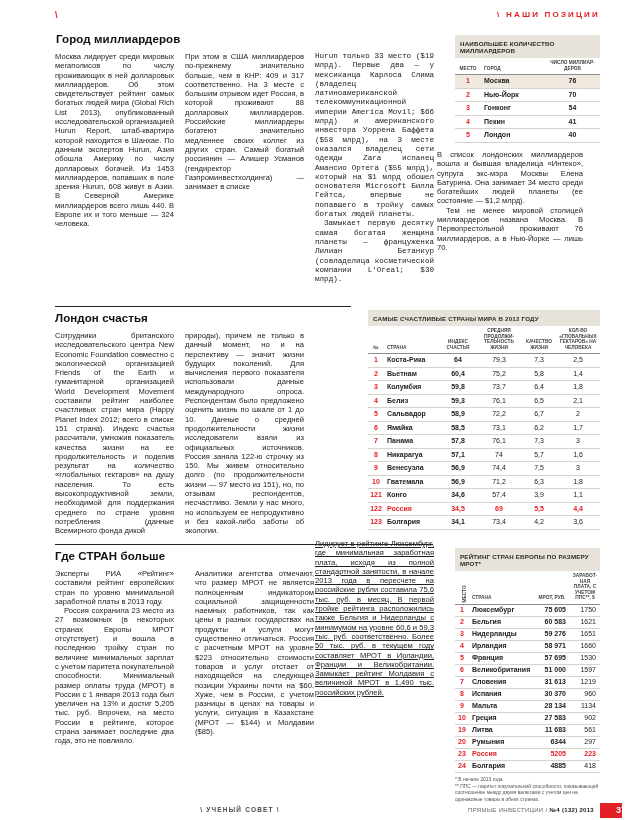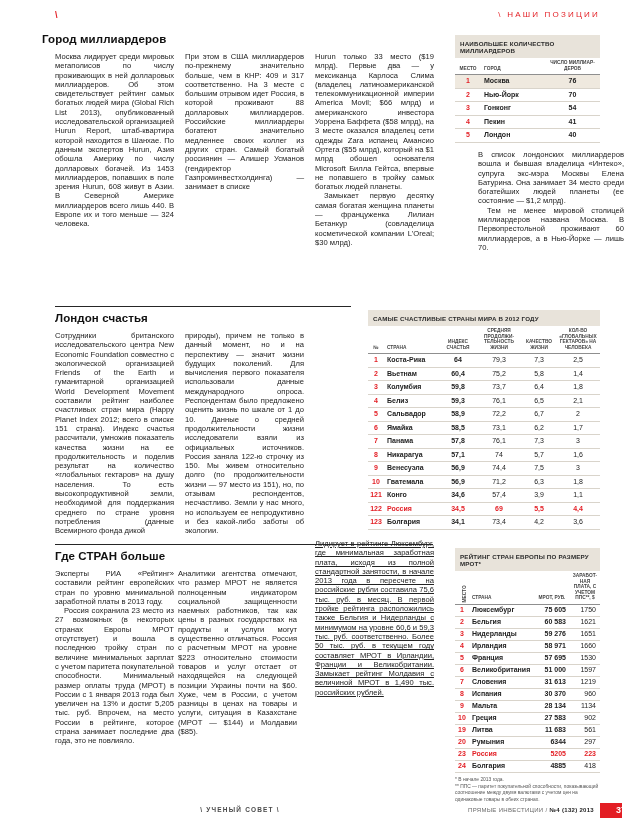--- a/index.html
+++ b/index.html
@@ -2,21 +2,21 @@
 <html><head>
 <meta charset="utf-8">
 <style>
   * { box-sizing: border-box; }
   html,body { margin:0; padding:0; background:#ffffff; }
   .page {
     position:relative; width:630px; height:820px; background:#fff;
     font-family:"Liberation Sans","DejaVu Sans",sans-serif; color:#1c1c1c; overflow:hidden;
   }
   .corner-mark { position:absolute; top:10px; left:55px; font-size:9px; font-weight:700; color:#e31e24; }
-  .kicker { position:absolute; top:10px; right:30px; font-size:8px; font-weight:400; letter-spacing:2.2px; color:#e31e24; }
+  .kicker { position:absolute; top:10px; right:30px; font-size:8px; font-weight:700; letter-spacing:2.2px; color:#e31e24; }
 
   .h { position:absolute; margin:0; font-size:11.5px; font-weight:700; color:#101010; letter-spacing:0.1px; }
 
   .col { position:absolute; width:119px; font-size:7.6px; line-height:9.3px; text-align:justify; color:#222; }
   .col p { margin:0; }
   .col p + p { text-indent:9px; }
 
   .rule { position:absolute; height:1px; background:#262626; }
 
   .tblwrap { position:absolute; width:145px; }
@@ -66,28 +66,28 @@
     color:#fff; font-size:9px; font-weight:700; text-align:right; line-height:15px;padding-left:16px; }
 </style>
 </head>
 <body>
 
 <div class="page">
 
   <div class="corner-mark">\</div>
   <div class="kicker">\ НАШИ ПОЗИЦИИ</div>
 
-  <h2 class="h" style="left:42px; top:33px;">Город миллиардеров</h2>
+  <h2 class="h" style="left:56px; top:33px;">Город миллиардеров</h2>
   <div class="col" style="left:55px; top:52px;">
       <p>Москва лидирует среди мировых мегаполисов по числу проживающих в ней долларовых миллиардеров. Об этом свидетельствует рейтинг самых богатых людей мира (Global Rich List 2013), опубликованный исследовательской организацией Hurun Report, штаб-квартира которой находится в Шанхае. По данным экспертов Hurun, Азия обошла Америку по числу долларовых богачей. Из 1453 миллиардеров, попавших в поле зрения Hurun, 608 живут в Азии. В Северной Америке миллиардеров всего лишь 440. В Европе их и того меньше — 324 человека.</p>
     </div>
   <div class="col" style="left:185px; top:52px;">
       <p>При этом в США миллиардеров по-прежнему значительно больше, чем в КНР: 409 и 317 соответственно. На 3 месте с большим отрывом идет Россия, в которой проживают 88 долларовых миллиардеров. Российские миллиардеры богатеют значительно медленнее своих коллег из других стран. Самый богатый россиянин — Алишер Усманов (гендиректор Газпроминвестхолдинга) — занимает в списке</p>
     </div>
-  <div class="col" style="left:315px; top:52px;">
+  <div class="col" style="left:315px; top:52px;font-family:Liberation Mono, monospace;">
       <p>Hurun только 33 место ($19 млрд). Первые два — у мексиканца Карлоса Слима (владелец латиноамериканской телекоммуникационной империи America Movil; $66 млрд) и американского инвестора Уоррена Баффета ($58 млрд), на 3 месте оказался владелец сети одежды Zara испанец Амансио Ортега ($55 млрд), который на $1 млрд обошел основателя Microsoft Билла Гейтса, впервые не попавшего в тройку самых богатых людей планеты.</p>
       <p>Замыкает первую десятку самая богатая женщина планеты — француженка Лилиан Бетанкур (совладелица косметической компании L'Oreal; $30 млрд).</p>
     </div>
 
   <div class="tblwrap" style="left:455px; top:35px;">
     <div class="ttitle">НАИБОЛЬШЕЕ КОЛИЧЕСТВО МИЛЛИАРДЕРОВ</div>
     <table id="t1">
       <thead>
           <tr>
             <th class="col0">МЕСТО</th>
@@ -117,23 +117,23 @@
             <td class="col2">41</td>
           </tr>
           <tr>
             <td class="col0">5</td>
             <td class="col1">Лондон</td>
             <td class="col2">40</td>
           </tr>
         </tbody>
     </table>
   </div>
-  <div class="col" style="left:478px; top:150px; width:146px;">
+  <div class="col" style="left:437px; top:150px; width:146px;">
       <p>В список лондонских миллиардеров вошла и бывшая владелица «Интеко», супруга экс-мэра Москвы Елена Батурина. Она занимает 34 место среди богатейших людей планеты (ее состояние — $1,2 млрд).</p>
-      <p>Тем не менее мировой столицей миллиардеров названа Москва. В Первопрестольной проживают 60 миллиардеров, а в Нью-Йорке — лишь 70.</p>
+      <p>Тем не менее мировой столицей миллиардеров названа Москва. В Первопрестольной проживают 76 миллиардеров, а в Нью-Йорке — лишь 70.</p>
     </div>
 
   <div class="rule" style="left:55px; top:306px; width:296px;"></div>
   <h2 class="h" style="left:55px; top:312px;">Лондон счастья</h2>
   <div class="col" style="left:55px; top:331px;">
       <p>Сотрудники британского исследовательского центра New Economic Foundation совместно с экологической организацией Friends of the Earth и гуманитарной организацией World Development Movement составили рейтинг наиболее счастливых стран мира (Happy Planet Index 2012; всего в списке 151 страна). Индекс счастья рассчитали, умножив показатель качества жизни на ее продолжительность и поделив результат на количество «глобальных гектаров» на душу населения. То есть высокопродуктивной земли, необходимой для поддержания среднего по стране уровня потребления (данные Всемирного фонда дикой</p>
     </div>
   <div class="col" style="left:185px; top:331px;">
       <p>природы), причем не только в данный момент, но и на перспективу — значит жизни будущих поколений. Для вычисления первого показателя использовали данные международного опроса. Респондентам было предложено оценить жизнь по шкале от 1 до 10. Данные о средней продолжительности жизни исследователи взяли из официальных источников. Россия заняла 122-ю строчку из 150. Мы живем относительно долго (по продолжительности жизни — 97 место из 151), но, по отзывам респондентов, несчастливо. Земли у нас много, но используем ее непродуктивно и без какой-либо заботы об экологии.</p>
     </div>
@@ -259,21 +259,21 @@
         </tbody>
     </table>
   </div>
 
   <div class="rule" style="left:55px; top:544px; width:378px;"></div>
   <h2 class="h" style="left:55px; top:550px;">Где СТРАН больше</h2>
   <div class="col" style="left:55px; top:569px;">
       <p>Эксперты РИА «Рейтинг» составили рейтинг европейских стран по уровню минимальной заработной платы в 2013 году.</p>
       <p>Россия сохранила 23 место из 27 возможных (в некоторых странах Европы МРОТ отсутствует) и вошла в последнюю тройку стран по величине минимальных зарплат с учетом паритета покупательной способности. Минимальный размер оплаты труда (МРОТ) в России с 1 января 2013 года был увеличен на 13% и достиг 5,205 тыс. руб. Впрочем, на место России в рейтинге, которое страна занимает последние два года, это не повлияло.</p>
     </div>
-  <div class="col" style="left:178px; top:569px;">
+  <div class="col" style="left:195px; top:569px;">
       <p>Аналитики агентства отмечают, что размер МРОТ не является полноценным индикатором социальной защищенности наемных работников, так как цены в разных государствах на продукты и услуги могут существенно отличаться. Россия с расчетным МРОТ на уровне $223 относительно стоимости товаров и услуг отстает от находящейся на следующей позиции Украины почти на $60. Хуже, чем в России, с учетом разницы в ценах на товары и услуги, ситуация в Казахстане (МРОТ — $144) и Молдавии ($85).</p>
     </div>
   <div class="col" style="left:315px; top:539px;text-decoration:underline;">
       <p>Лидирует в рейтинге Люксембург, где минимальная заработная плата, исходя из полной стандартной занятости, в начале 2013 года в пересчете на российские рубли составила 75,6 тыс. руб. в месяц. В первой тройке рейтинга расположились также Бельгия и Нидерланды с минимумом на уровне 60,6 и 59,3 тыс. руб. соответственно. Более 50 тыс. руб. в текущем году составляет МРОТ в Ирландии, Франции и Великобритании. Замыкает рейтинг Молдавия с величиной МРОТ в 1,490 тыс. российских рублей.</p>
     </div>
 
   <div class="tblwrap" style="left:455px; top:548px;">
     <div class="ttitle">РЕЙТИНГ СТРАН ЕВРОПЫ ПО РАЗМЕРУ МРОТ*</div>
     <table id="t3">
       <thead>

